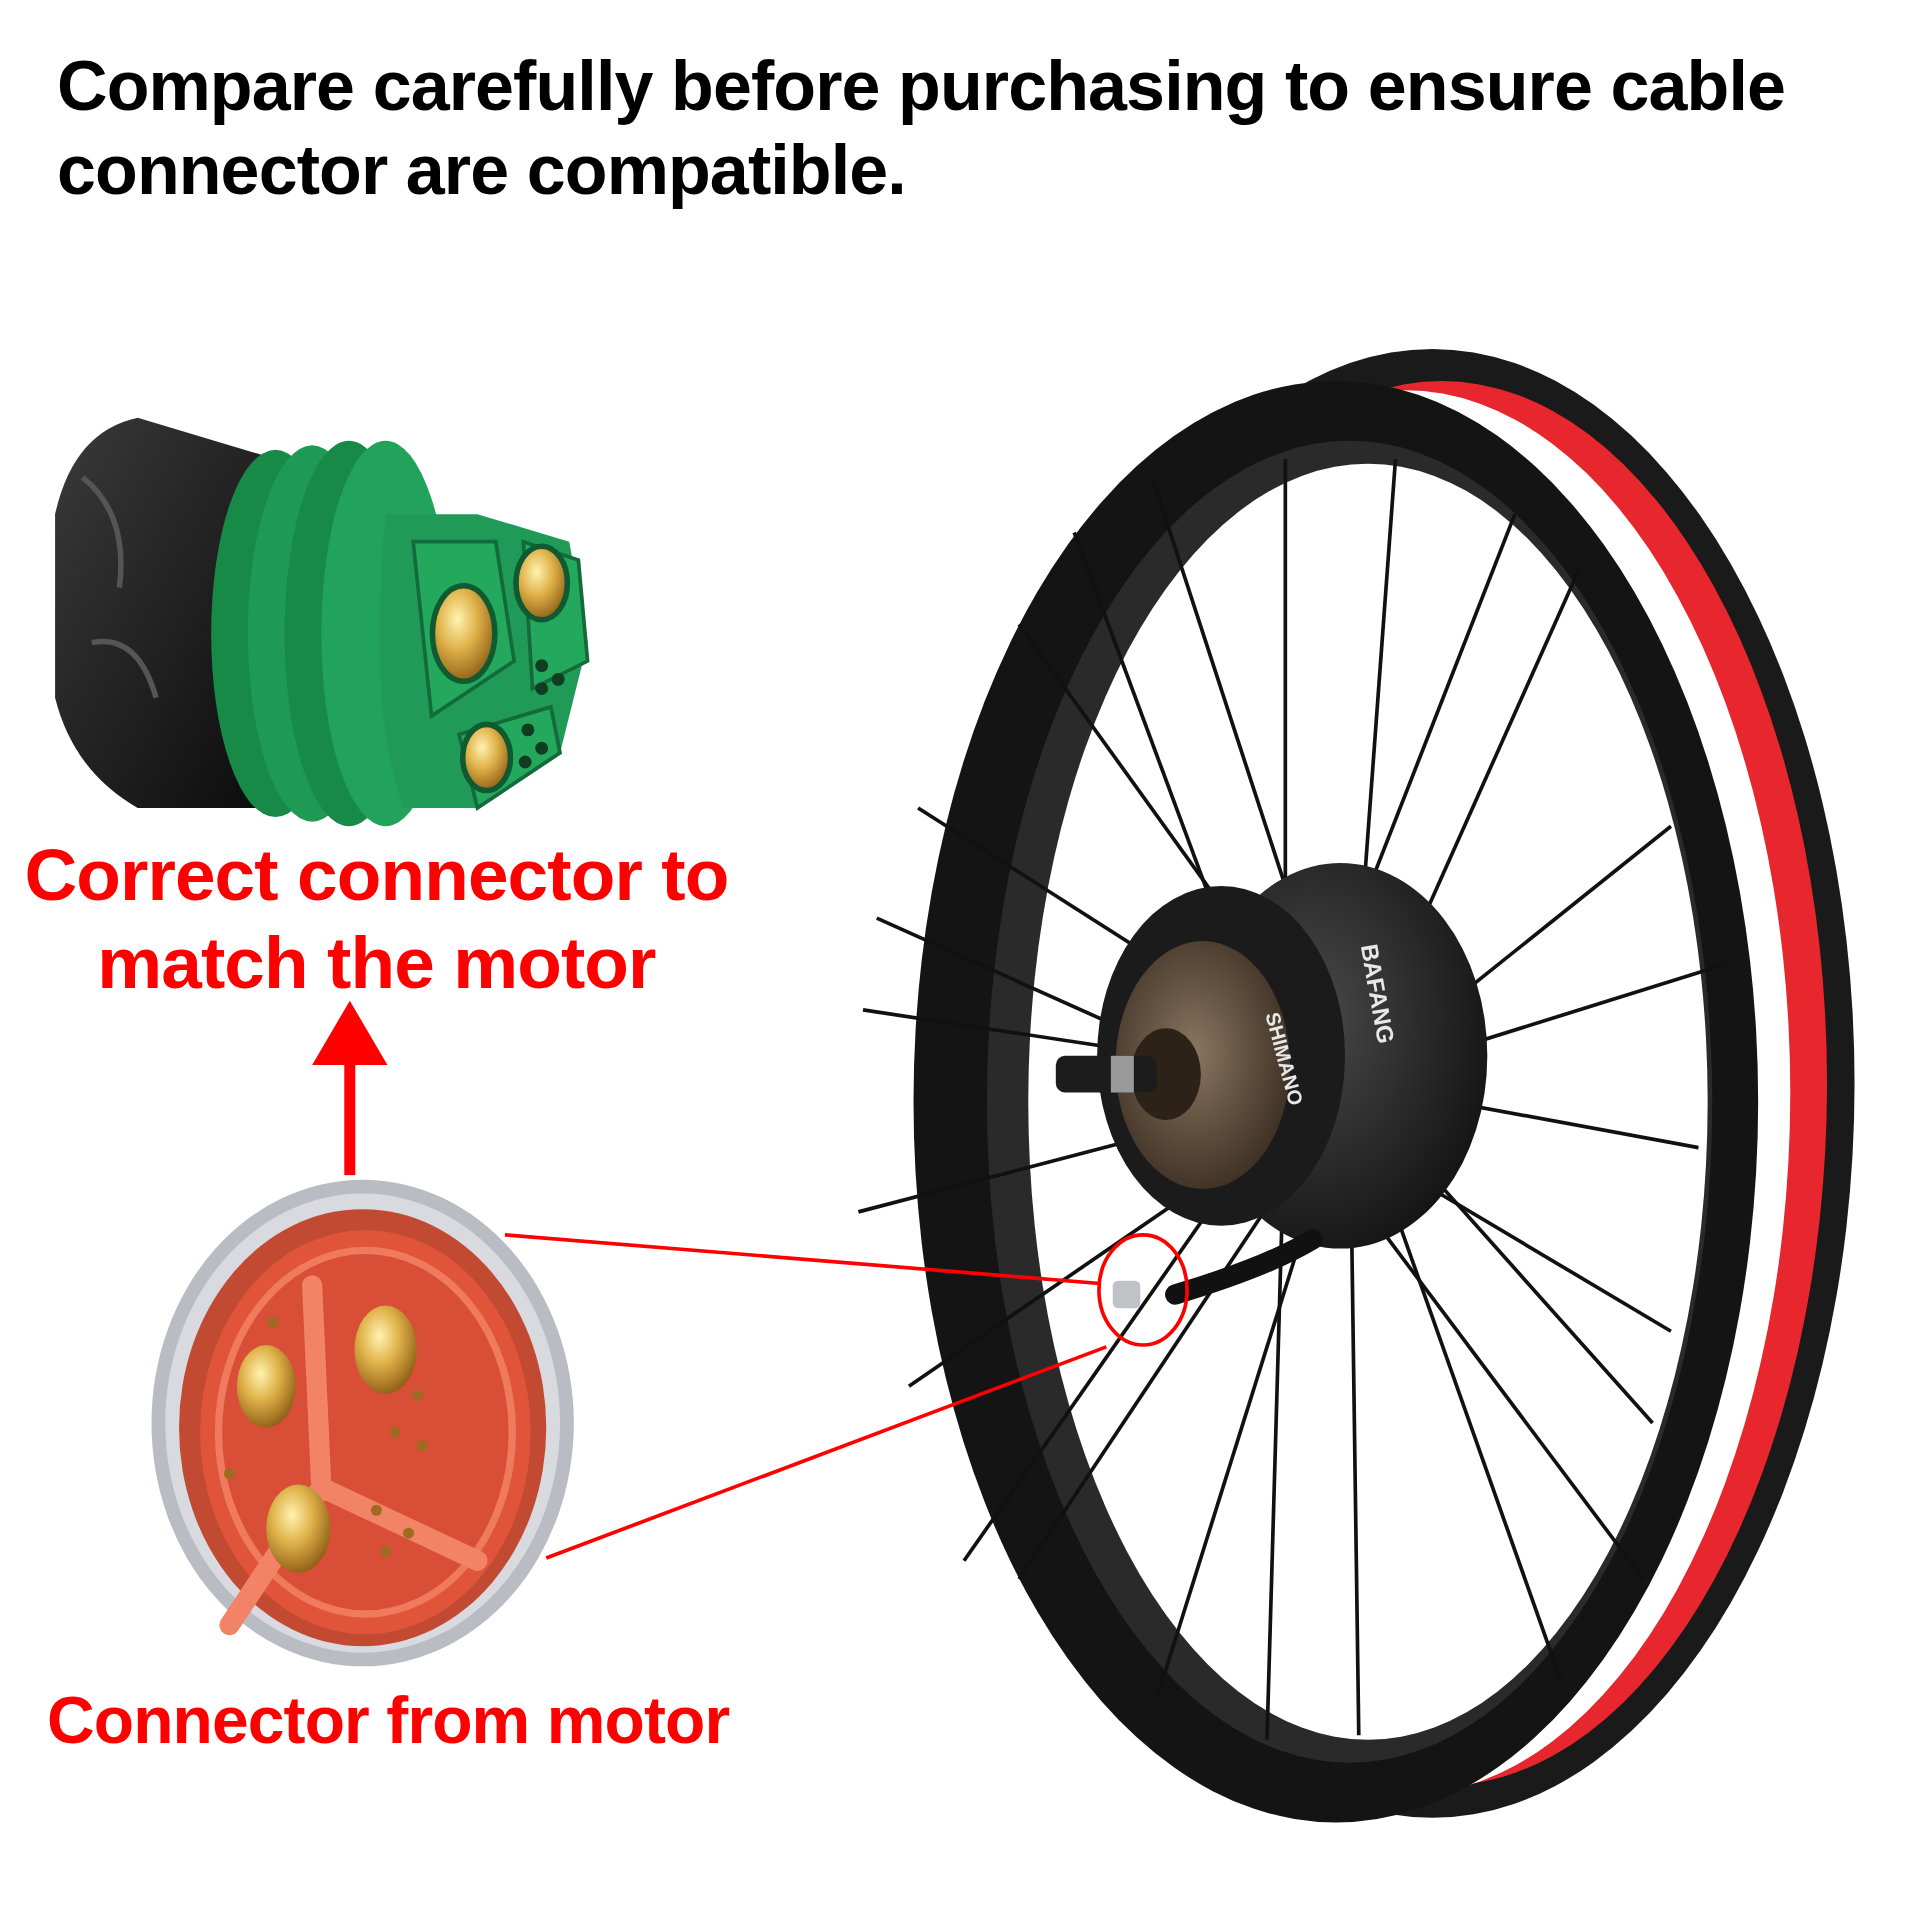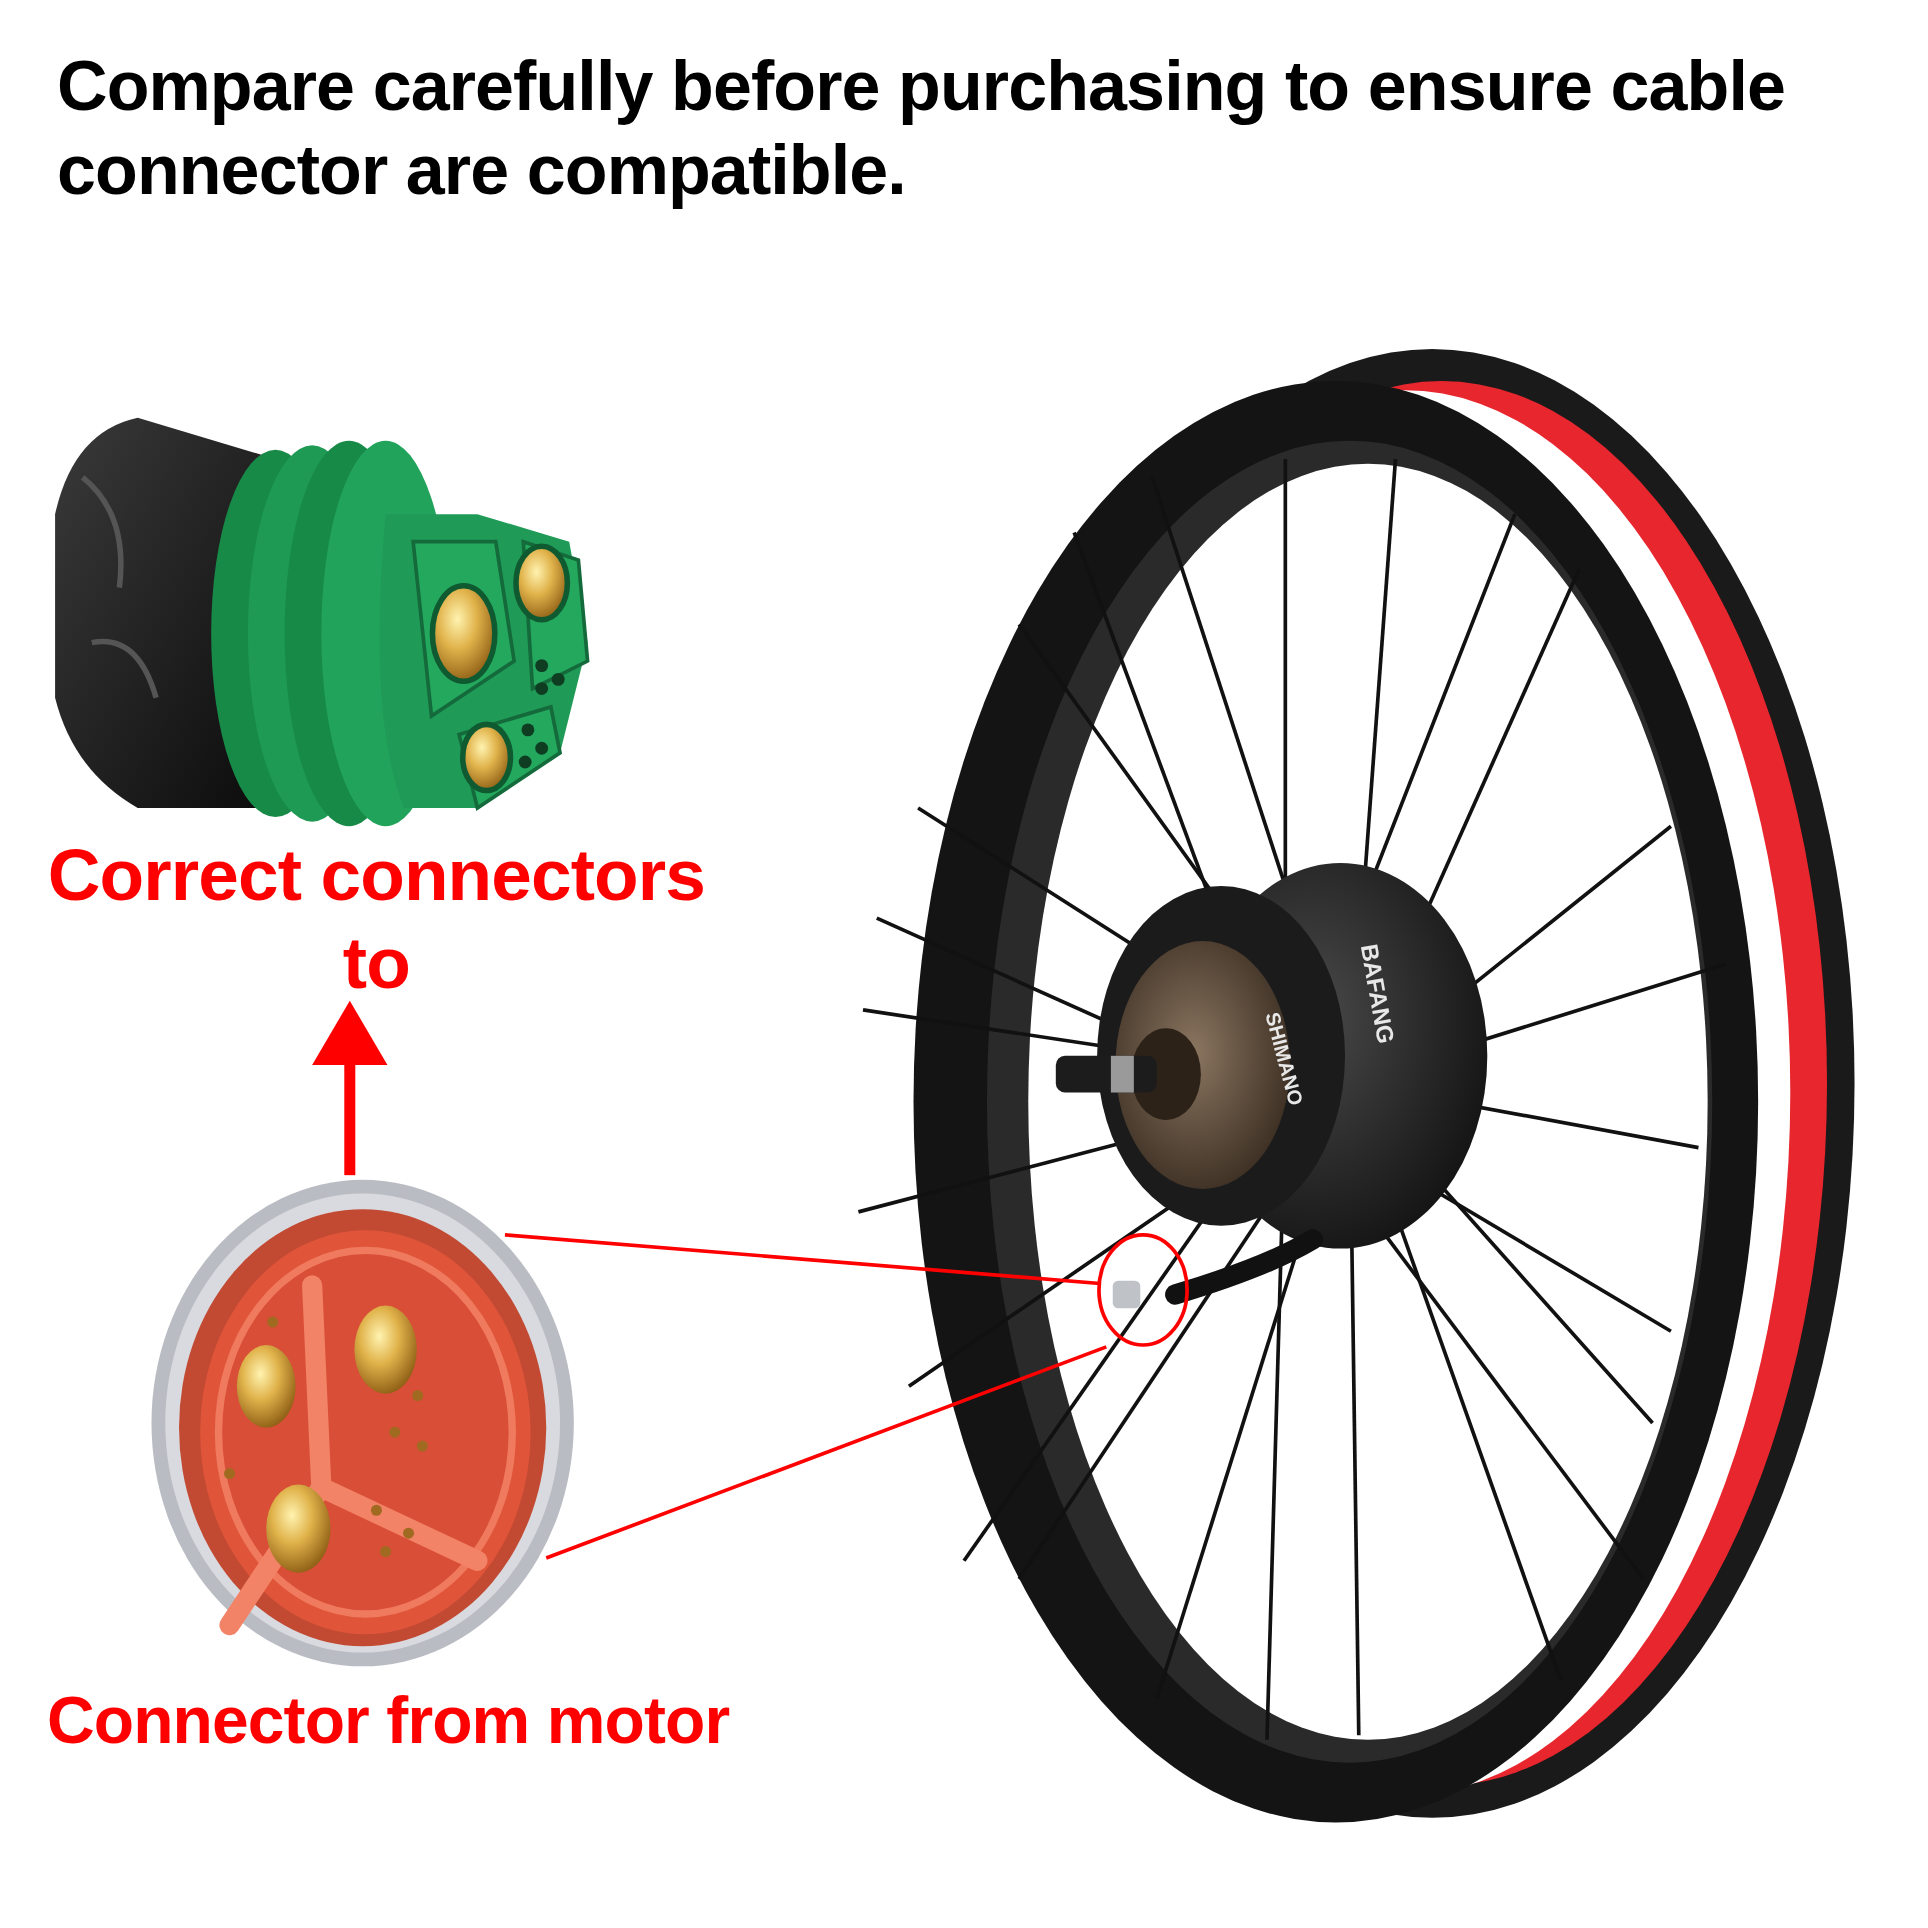--- a/index.html
+++ b/index.html
@@ -144,19 +144,20 @@
     </g>
 
     <g>
       <ellipse cx="1245" cy="1405" rx="48" ry="60" fill="none" stroke="#ff0000" stroke-width="4"></ellipse>
       <line x1="550" y1="1345" x2="1198" y2="1398" stroke="#ff0000" stroke-width="4"></line>
       <line x1="595" y1="1697" x2="1205" y2="1467" stroke="#ff0000" stroke-width="4"></line>
     </g>
   </svg>
 
   <div class="red-label correct-label">
-    <span>Correct connectors to</span>
+    <span>Correct connector to</span>
+    <span>match the motor</span>
   </div>
 
   <div class="red-label motor-label">Connector from motor</div>
 
 </div>
 
 
 </body></html>

